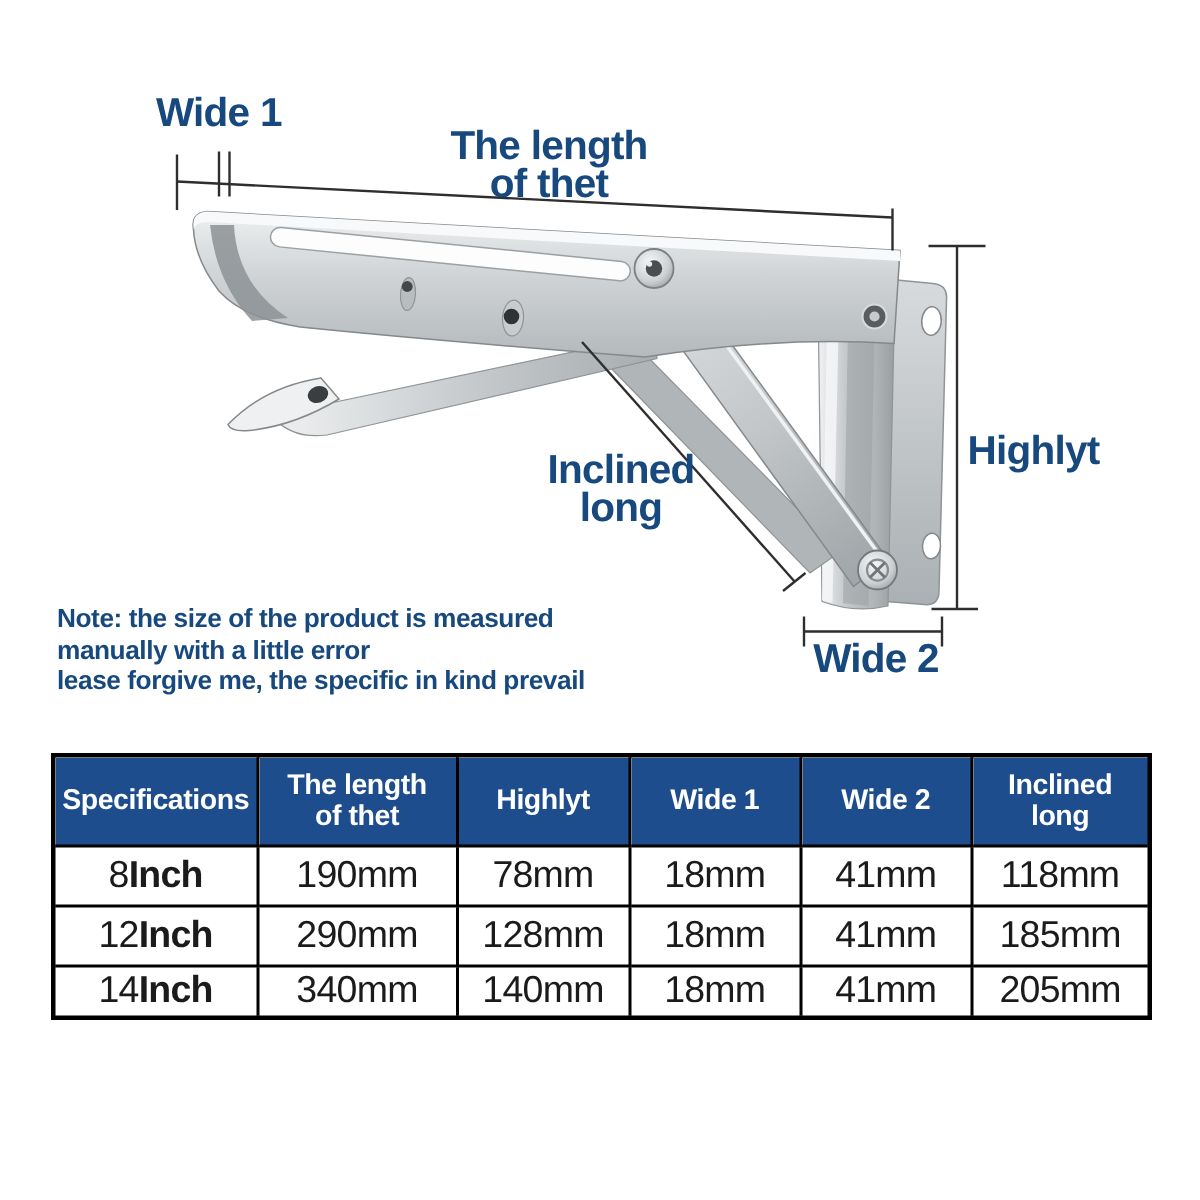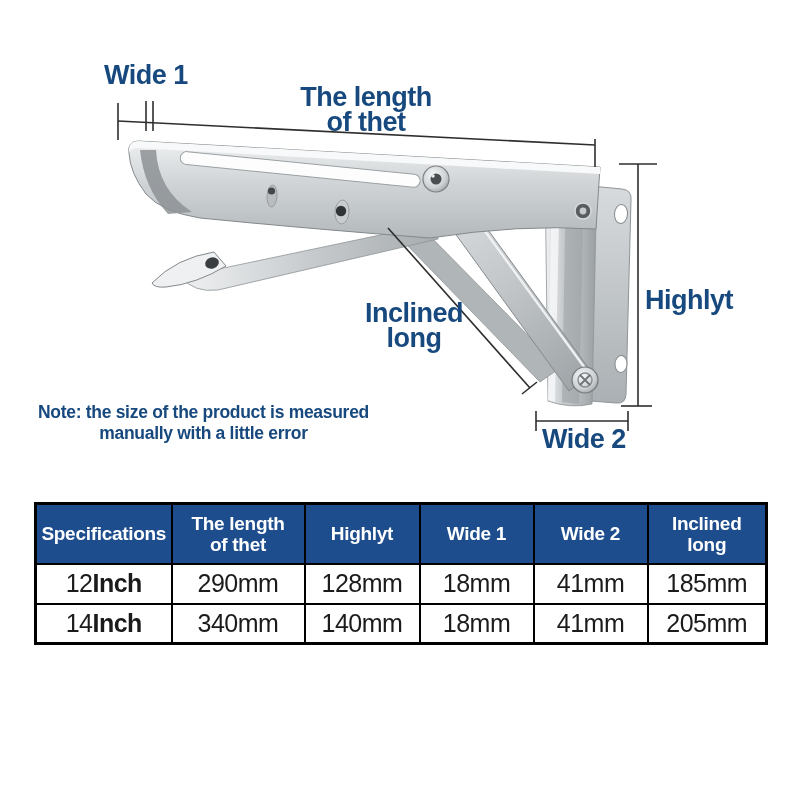--- a/index.html
+++ b/index.html
@@ -32,21 +32,20 @@
   #label-inclined{left:364px;top:301px;width:100px;}
 
   #note-block{
     position:absolute;left:38px;top:402px;
     color:var(--label-blue);
     font-weight:bold;
     font-size:17.5px;
     line-height:20.5px;
     letter-spacing:-0.3px;
     white-space:nowrap;
-    text-align:center;
   }
 
   #spec-table-wrap{position:absolute;left:34px;top:502px;}
   table#spec-table{
     border-collapse:collapse;
     table-layout:fixed;
     width:731px;
     border:3px solid var(--tbl-border);
     background:#ffffff;
   }
@@ -217,20 +216,21 @@
   <div class="dim-label" id="label-wide2">Wide 2</div>
 
   <div class="dim-label" id="label-inclined">
     <div>Inclined</div>
     <div>long</div>
   </div>
 
   <div id="note-block">
     <div>Note: the size of the product is measured</div>
     <div>manually with a little error</div>
+    <div>lease forgive me, the specific in kind prevail</div>
   </div>
 
   <div id="spec-table-wrap">
     <table id="spec-table">
       <colgroup>
         <col style="width:136px">
           <col style="width:133px">
           <col style="width:115px">
         <col style="width:114px">
           <col style="width:114px">
@@ -241,20 +241,28 @@
             <th>Specifications</th>
             <th>The length<br>of thet</th>
             <th>Highlyt</th>
             <th>Wide 1</th>
             <th>Wide 2</th>
             <th>Inclined<br>long</th>
           </tr>
         </thead>
       <tbody>
           <tr>
+            <td><span class="sz">8</span><span class="unit">Inch</span></td>
+            <td>190mm</td>
+            <td>78mm</td>
+            <td>18mm</td>
+            <td>41mm</td>
+            <td>118mm</td>
+          </tr>
+          <tr>
             <td><span class="sz">12</span><span class="unit">Inch</span></td>
             <td>290mm</td>
             <td>128mm</td>
             <td>18mm</td>
             <td>41mm</td>
             <td>185mm</td>
           </tr>
           <tr>
             <td><span class="sz">14</span><span class="unit">Inch</span></td>
             <td>340mm</td>

